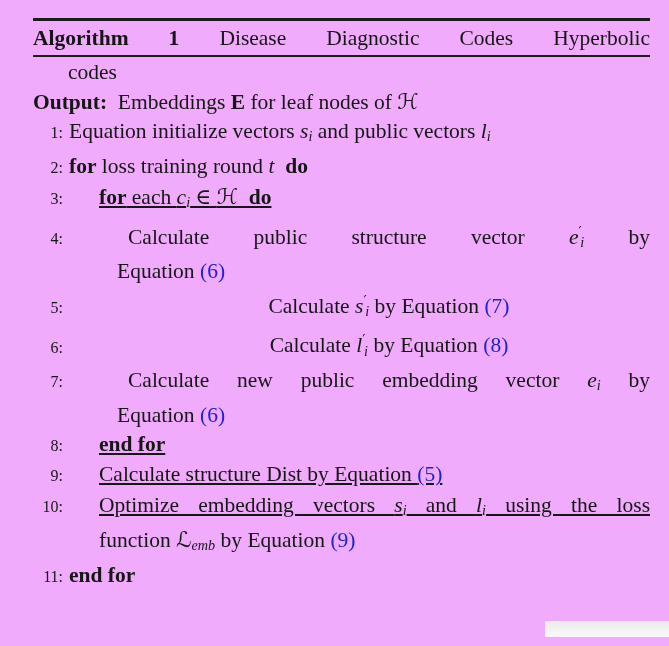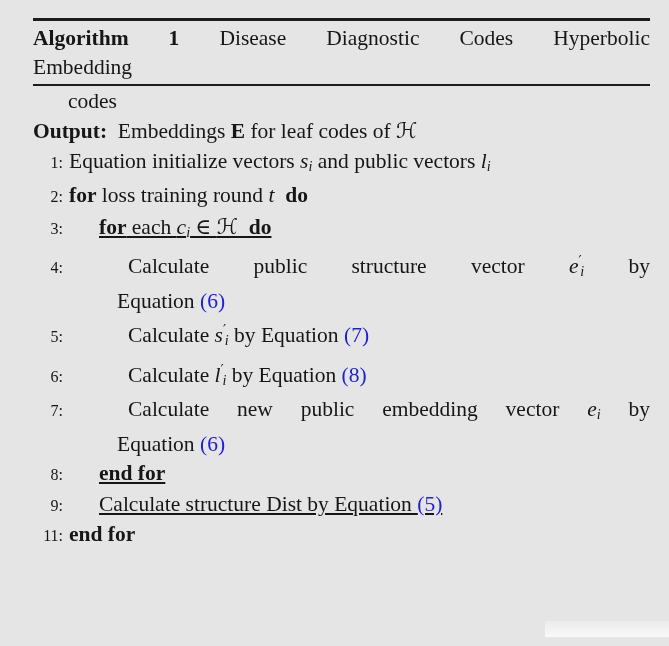--- a/index.html
+++ b/index.html
@@ -3,21 +3,21 @@
 <meta charset="utf-8">
 <style>
   html, body { margin: 0; padding: 0; }
   body {
     width: 669px; height: 646px;
     background: #ffffff;
     font-family: "Liberation Serif", "DejaVu Serif", serif;
     color: #161616;
     overflow: hidden;
   }
-  .page { position: relative; width: 669px; height: 646px; background: #e5e5e5; }
+  .page { position: relative; width: 669px; height: 646px; background: #f0abfc; }
   .content { position: absolute; left: 33px; top: 0; width: 617px; }
 
   .rule-top { margin-top: 18px; height: 2.6px; background: #1c1c1c; }
   .rule-mid { height: 1.6px; background: #1c1c1c; margin: 2px 0 1px 0; }
   .scan-artifact {
     position: absolute; left: 545px; top: 621px; width: 124px; height: 16px;
     background: linear-gradient(to bottom, #ebebeb, #f9f9f9);
   }
 
   .algo-header { margin-top: 3px; }
@@ -29,21 +29,21 @@
   .line-num {
     flex: none; display: inline-block; width: 30px; margin-right: 6px;
     font-size: 16px; text-align: right; color: #161616;
   }
   .line-content { flex: 1 1 auto; min-width: 0; }
 
   .ind-p0 { padding-left: 0; }
   .ind-c0 { padding-left: 35px; font-family: Liberation Serif, serif; }
   .ind-l0 { padding-left: 0; }
   .ind-l1 { padding-left: 30px; text-decoration: underline; }
-  .ind-l2 { padding-left: 59px; }
+  .ind-l2 { padding-left: 59px; text-align: center; }
   .ind-x1 { padding-left: 30px; }
   .ind-x2 { padding-left: 48px; }
 
   .seg-n { }
   .seg-b { font-weight: bold; }
   .seg-i { font-style: italic; }
   .seg-cal { font-family: "DejaVu Serif", "DejaVu Sans", serif; }
   .seg-link { color: #2121d4; cursor: pointer; }
   .seg-sub { font-style: italic; font-size: 0.66em; vertical-align: -0.22em; }
   .seg-sup { font-size: 0.66em; vertical-align: 0.5em; font-family: "DejaVu Serif", "DejaVu Sans", serif; }
@@ -52,31 +52,28 @@
 </head>
 <body>
 
 <div class="page">
   <div class="content">
     <div class="rule-top"></div>
     <div class="algo-header" id="algo-header">
         <div class="algo-line justify">
           <div class="line-content ind-p0"><span class="seg-b">Algorithm 1</span><span class="seg-n"> Disease Diagnostic Codes Hyperbolic</span></div>
         </div>
-        <div class="algo-line">
-          <div class="line-content ind-p0"><span class="seg-n">Embedding</span></div>
-        </div>
       </div>
     <div class="rule-mid"></div>
     <div id="algo-preamble">
         <div class="algo-line">
           <div class="line-content ind-c0"><span class="seg-n">codes</span></div>
         </div>
         <div class="algo-line">
-          <div class="line-content ind-p0"><span class="seg-b">Output:</span><span class="seg-n"> Embeddings </span><span class="seg-b">E</span><span class="seg-n"> for leaf codes of </span><span class="seg-cal">ℋ</span></div>
+          <div class="line-content ind-p0"><span class="seg-b">Output:</span><span class="seg-n"> Embeddings </span><span class="seg-b">E</span><span class="seg-n"> for leaf nodes of </span><span class="seg-cal">ℋ</span></div>
         </div>
       </div>
     <div id="algo-steps">
         <div class="algo-line step-row">
           <span class="line-num">1:</span>
           <div class="line-content ind-l0"><span class="seg-n">Equation initialize vectors </span><span class="seg-i">s</span><span class="seg-sub">i</span><span class="seg-n"> and public vectors </span><span class="seg-i">l</span><span class="seg-sub">i</span></div>
         </div>
         <div class="algo-line step-row">
           <span class="line-num">2:</span>
           <div class="line-content ind-l0"><span class="seg-b">for</span><span class="seg-n"> loss training round </span><span class="seg-i">t</span><span class="seg-b"> do</span></div>
@@ -110,20 +107,28 @@
           <div class="line-content ind-x2"><span class="seg-n">Equation </span><span class="seg-link">(6)</span></div>
         </div>
         <div class="algo-line step-row">
           <span class="line-num">8:</span>
           <div class="line-content ind-l1"><span class="seg-b">end for</span></div>
         </div>
         <div class="algo-line step-row">
           <span class="line-num">9:</span>
           <div class="line-content ind-l1"><span class="seg-n">Calculate structure Dist by Equation </span><span class="seg-link">(5)</span></div>
         </div>
+        <div class="algo-line justify step-row">
+          <span class="line-num">10:</span>
+          <div class="line-content ind-l1"><span class="seg-n">Optimize embedding vectors </span><span class="seg-i">s</span><span class="seg-sub">i</span><span class="seg-n"> and </span><span class="seg-i">l</span><span class="seg-sub">i</span><span class="seg-n"> using the loss</span></div>
+        </div>
+        <div class="algo-line step-row">
+          <span class="line-num"></span>
+          <div class="line-content ind-x1"><span class="seg-n">function </span><span class="seg-cal">ℒ</span><span class="seg-sub">emb</span><span class="seg-n"> by Equation </span><span class="seg-link">(9)</span></div>
+        </div>
         <div class="algo-line step-row">
           <span class="line-num">11:</span>
           <div class="line-content ind-l0"><span class="seg-b">end for</span></div>
         </div>
       </div>
 
   </div>
   <div class="scan-artifact"></div>
 </div>
 

